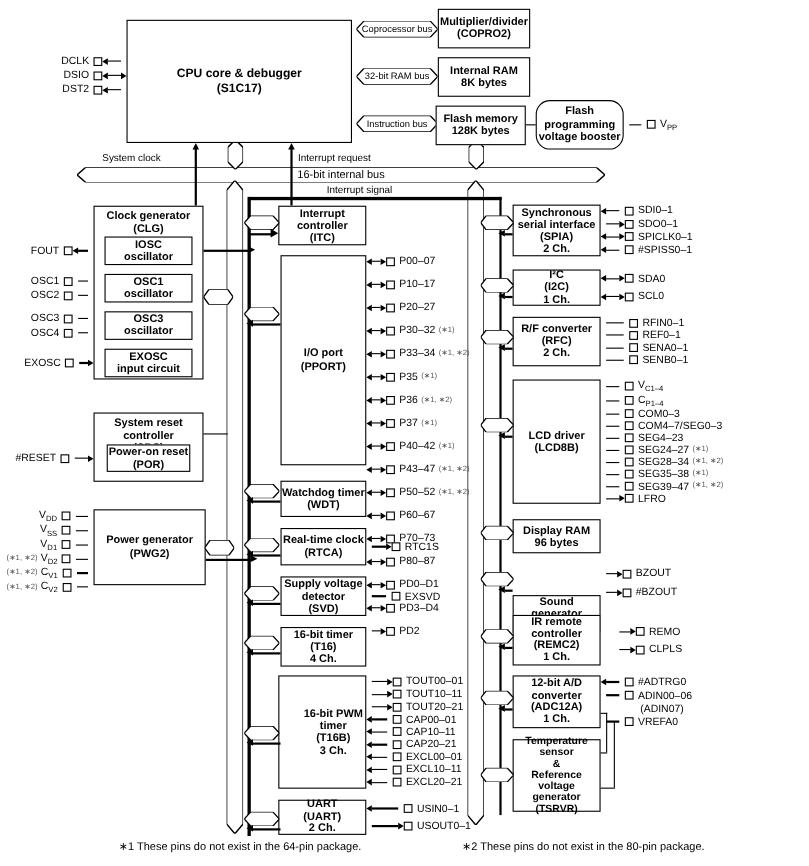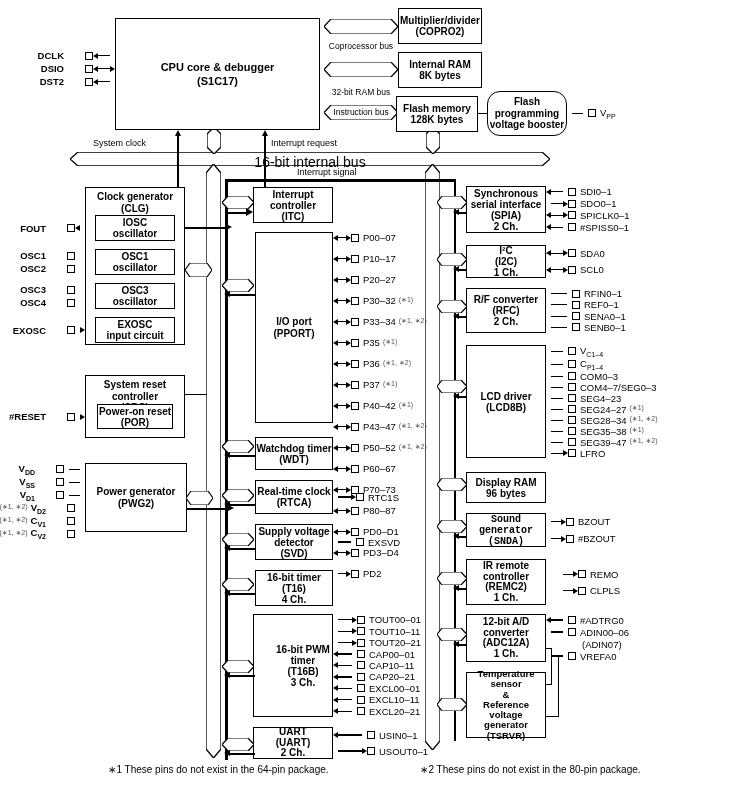--- a/index.html
+++ b/index.html
@@ -5,35 +5,35 @@
   html,body{margin:0;padding:0;background:#fff;}
   #canvas{position:relative;width:735px;height:787px;background:#fff;
     font-family:"Liberation Sans",sans-serif;color:#000;overflow:hidden;}
   .box{position:absolute;border:1.4px solid #000;background:#fff;display:flex;
     flex-direction:column;justify-content:center;align-items:center;
     font-weight:bold;font-size:10px;line-height:11.5px;text-align:center;box-sizing:border-box;}
   .box.top{justify-content:flex-start;padding-top:3px;}
   .line{position:absolute;background:#000;}
   .thick{position:absolute;background:#000;}
   .lbl{position:absolute;font-size:9px;white-space:nowrap;}
-  .buslbl{position:absolute;font-size:14px;text-align:center;}
+  .buslbl{position:absolute;font-size:10px;text-align:center;}
   .svgabs{position:absolute;}
   .pins{position:absolute;display:flex;flex-direction:column;justify-content:space-around;box-sizing:border-box;}
   .pin-row{display:flex;align-items:center;white-space:nowrap;}
   .pins[data-side="left"] .pin-row{justify-content:flex-end;}
   .stub{height:1.2px;background:#000;width:var(--stub,14px);}
   .sq{width:6px;height:6px;border:1.2px solid #000;background:#fff;flex:none;}
   .ah-l{width:0;height:0;border-top:3.2px solid transparent;border-bottom:3.2px solid transparent;border-right:5.5px solid #000;flex:none;}
   .ah-r{width:0;height:0;border-top:3.2px solid transparent;border-bottom:3.2px solid transparent;border-left:5.5px solid #000;flex:none;}
   .ah-u{position:absolute;width:0;height:0;border-left:3.5px solid transparent;border-right:3.5px solid transparent;border-bottom:6px solid #000;}
   .ah-labs{position:absolute;width:0;height:0;border-top:3.5px solid transparent;border-bottom:3.5px solid transparent;border-right:6px solid #000;}
   .ah-rabs{position:absolute;width:0;height:0;border-top:3.5px solid transparent;border-bottom:3.5px solid transparent;border-left:6px solid #000;}
   .ah-rthick{position:absolute;width:0;height:0;border-top:4.5px solid transparent;border-bottom:4.5px solid transparent;border-left:7px solid #000;}
   .plbl{font-size:9.5px;margin-left:4px;}
-  .pins[data-side="left"] .plbl{margin-left:0;margin-right:21px;font-weight:bold;}
+  .pins[data-side="left"] .plbl{margin-left:0;margin-right:4px;}
   .fn{font-size:7px;color:#555;margin-left:3px;position:relative;top:-1px;}
   .fn.pre{margin-left:0;margin-right:3px;}
   .hid{visibility:hidden;}
   sub{font-size:7px;}
   .foot{position:absolute;font-size:10px;white-space:nowrap;}
 </style>
 </head>
 <body>
 
 <div id="canvas">
@@ -94,30 +94,30 @@
   <div class="ah-u" style="left:174.5px;top:130px;"></div>
   <div class="lbl" style="left:93px;top:138px;">System clock</div>
 
   <div class="line" style="left:264.4px;top:133px;width:1.2px;height:54px;"></div>
   <div class="ah-u" style="left:261.5px;top:130px;"></div>
   <div class="lbl" style="left:271px;top:138px;">Interrupt request</div>
 
   <svg class="svgabs" style="left:324px;top:19px;" width="74" height="15">
     <polygon points="7,0 67,0 74,7.5 67,15 7,15 0,7.5" fill="#fff" stroke="#000" stroke-width="1.2"></polygon>
   </svg>
-  <div class="buslbl" style="left:324px;top:21px;width:74px;font-size:8.5px;margin-top:20px;">Coprocessor bus</div>
+  <div class="buslbl" style="left:324px;top:21px;width:74px;font-size:8.5px;">Coprocessor bus</div>
   <div class="box" style="left:398px;top:8px;width:84px;height:36px;">
       <div>Multiplier/divider</div>
       <div>(COPRO2)</div>
     </div>
 
   <svg class="svgabs" style="left:324px;top:62px;" width="74" height="15">
     <polygon points="7,0 67,0 74,7.5 67,15 7,15 0,7.5" fill="#fff" stroke="#000" stroke-width="1.2"></polygon>
   </svg>
-  <div class="buslbl" style="left:324px;top:64px;width:74px;font-size:8.5px;margin-top:23px;">32-bit RAM bus</div>
+  <div class="buslbl" style="left:324px;top:64px;width:74px;font-size:8.5px;">32-bit RAM bus</div>
   <div class="box" style="left:398px;top:52px;width:84px;height:36px;">
       <div>Internal RAM</div>
       <div>8K bytes</div>
     </div>
 
   <svg class="svgabs" style="left:324px;top:105px;" width="74" height="15">
     <polygon points="7,0 67,0 74,7.5 67,15 7,15 0,7.5" fill="#fff" stroke="#000" stroke-width="1.2"></polygon>
   </svg>
   <div class="buslbl" style="left:324px;top:107px;width:74px;font-size:8.5px;">Instruction bus</div>
   <div class="box" style="left:396px;top:96px;width:82px;height:36px;align-items:center;">
@@ -770,21 +770,21 @@
         <span class="stub"></span>
         <span class="ah-r"></span>
         <span class="sq"></span>
         <span class="plbl">LFRO</span>
       </div>
     </div>
   <div class="box" style="left:466px;top:472px;width:80px;height:31px;line-height:11px;">
       <div>Display RAM</div>
       <div>96 bytes</div>
     </div>
-  <div class="box" style="left:466px;top:513px;width:80px;height:34px;line-height:11px;font-family:Liberation Mono, monospace;">
+  <div class="box" style="left:466px;top:541px;width:80px;height:34px;line-height:11px;">
       <div>Sound generator</div>
       <div>(SNDA)</div>
     </div>
   <div class="pins" data-side="right" style="left:546px;top:513px;width:90px;height:34px;--stub:10px;">
       <div class="pin-row">
         <span class="ah-l hid"></span>
         <span class="stub"></span>
         <span class="ah-r"></span>
         <span class="sq"></span>
         <span class="plbl">BZOUT</span>

